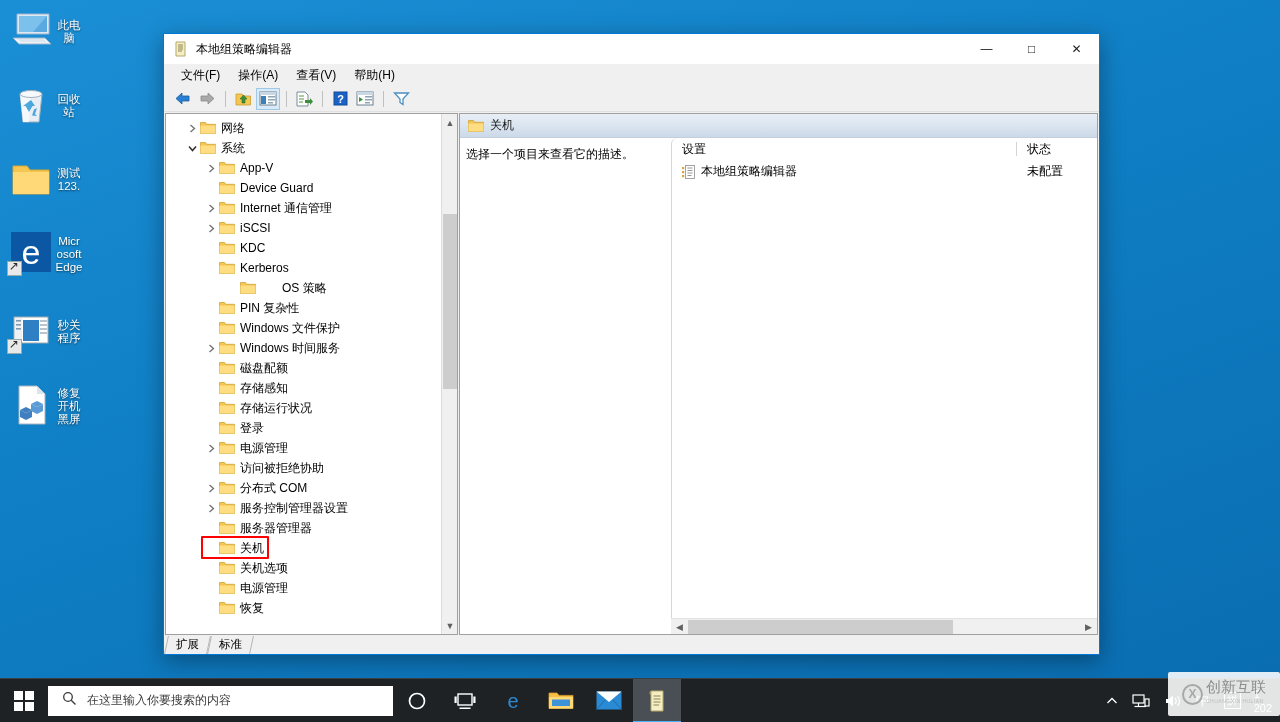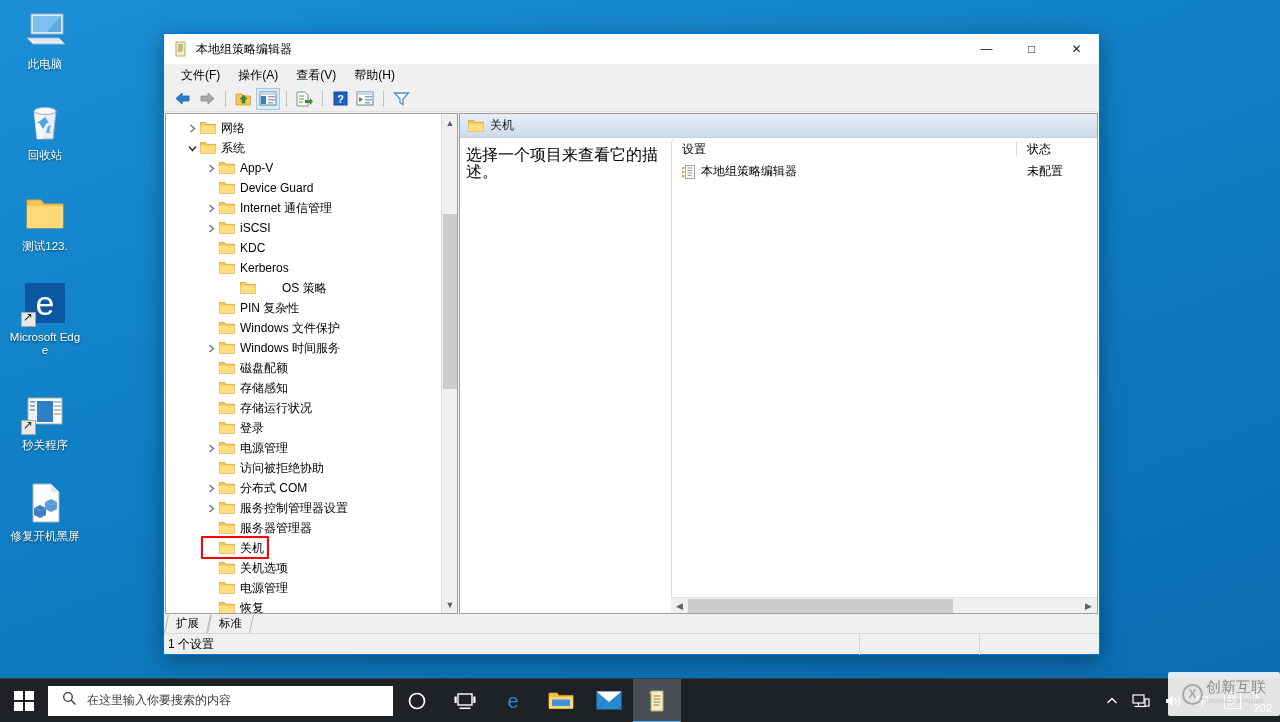--- a/index.html
+++ b/index.html
@@ -13,21 +13,21 @@
   
   #desktop {
     position: absolute; inset: 0;
     background: linear-gradient(160deg, #1b8fd6 0%, #0f7ec4 45%, #0a6cb0 100%);
   }
   #desktop-icons {
     position: absolute; left: 0; top: 6px; width: 90px;
   }
   .desk-icon {
     width: 76px; margin: 0 auto 26px auto;
-    display: flex; flex-direction: column; align-items: center;
+    display: flex; flex-direction: row; align-items: center;
     cursor: default;
   }
   .desk-glyph { width: 48px; height: 48px; position: relative; }
   .desk-label {
     margin-top: 4px; font-size: 11.5px; color: #ffffff;
     text-align: center; line-height: 13px; width: 76px;
     text-shadow: 0 1px 2px rgba(0,0,0,.6);
     word-break: break-all;
   }
   .shortcut-arrow {
@@ -137,21 +137,21 @@
     height: 24px; flex: 0 0 24px;
     background: linear-gradient(to bottom, #e8eef6 0%, #dbe5f0 50%, #ccd9e8 100%);
     display: flex; align-items: center; padding-left: 8px;
     border-bottom: 1px solid #c3cfdd;
   }
   #rp-header .folder-ico { margin-right: 6px; }
   #rp-header-text { font-size: 12px; color: #1a1a1a; }
   #rp-body { flex: 1 1 auto; display: flex; min-height: 0; position: relative; }
   #desc-panel {
     width: 211px; flex: 0 0 211px; padding: 8px 10px 0 6px;
-    font-size: 16px; color: #000; line-height: 17px;
+    font-size: 12px; color: #000; line-height: 17px;
     border-right: 1px solid #ffffff;
   }
   #list-panel {
     flex: 1 1 auto; display: flex; flex-direction: column; min-width: 0;
     position: relative;
     border-left: 1px solid #d6d6d6;
     border-top-left-radius: 6px;
   }
   #col-head {
     height: 22px; flex: 0 0 22px; display: flex; align-items: center;
@@ -753,25 +753,20 @@
           <div class="hsb-arrow">▶</div>
         </div>
       </div>
     </div>
 
     <div id="tabs">
       <div class="tab"><span>扩展</span></div>
       <div class="tab"><span>标准</span></div>
     </div>
 
-    <div id="statusbar">
-      <div id="sb-text">1 个设置</div>
-      <div class="sb-cell"></div>
-      <div class="sb-cell"></div>
-    </div>
   </div>
 
   <div id="taskbar">
     <div id="start-btn">
       <svg width="20" height="20" viewBox="0 0 20 20">
         <rect x="0" y="0" width="9" height="9" fill="#ffffff"></rect>
         <rect x="11" y="0" width="9" height="9" fill="#ffffff"></rect>
         <rect x="0" y="11" width="9" height="9" fill="#ffffff"></rect>
         <rect x="11" y="11" width="9" height="9" fill="#ffffff"></rect>
       </svg>

